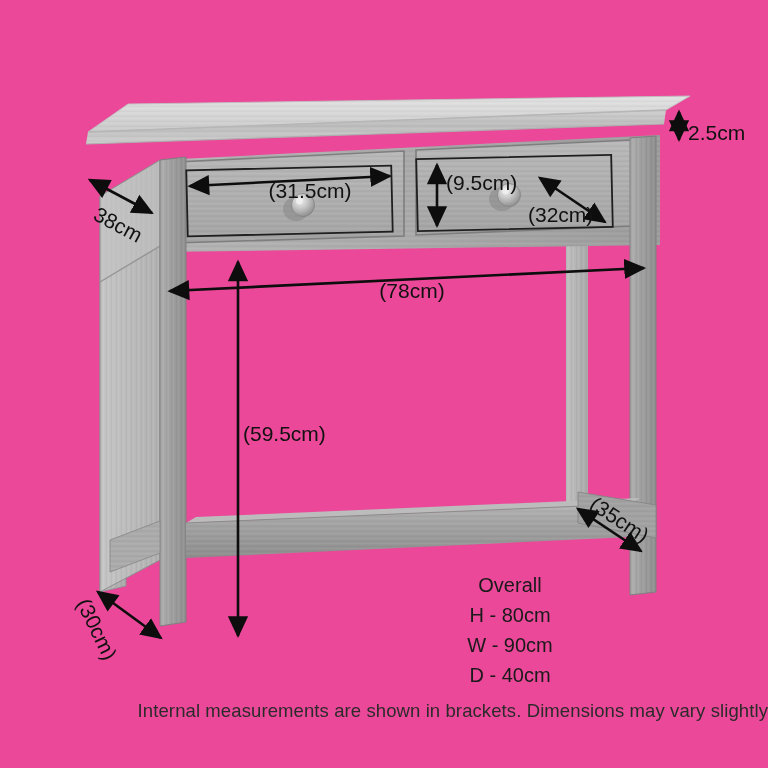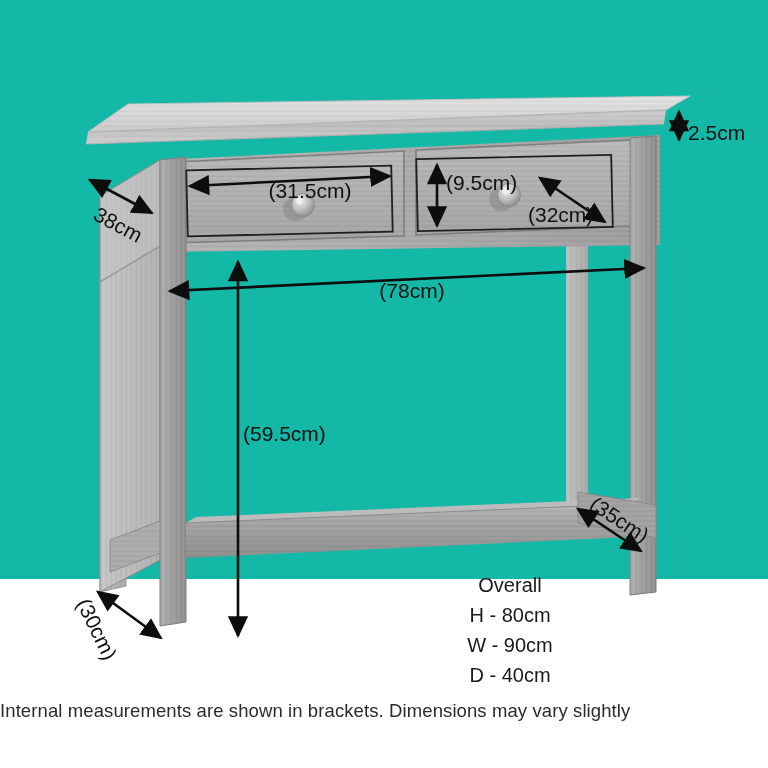--- a/index.html
+++ b/index.html
@@ -11,22 +11,22 @@
   body {
     width: 768px;
     height: 768px;
     overflow: hidden;
     font-family: "Liberation Sans", sans-serif;
     color: #1a1a1a;
   }
   #diagram-root {
     position: relative;
     width: 768px;
-    height: 579px;
-    background: #14b8a6;
+    height: 768px;
+    background: #ec4899;
   }
   svg.scene {
     position: absolute;
     left: 0;
     top: 0;
     width: 768px;
     height: 768px;
     display: block;
   }
   .dim-text {
@@ -36,21 +36,21 @@
   }
   .overall-text {
     font-family: "Liberation Sans", sans-serif;
     font-size: 20px;
     fill: #1a1a1a;
   }
   .footnote {
     position: absolute;
     left: 0;
     width: 768px;
-    text-align: left;
+    text-align: right;
     font-family: "Liberation Sans", sans-serif;
     font-size: 18.5px;
     color: #2b2b2b;
     letter-spacing: 0.1px;
   }
   .footnote-line-1 { top: 700px; }
   .footnote-line-2 { top: 728px; }
   .arrow-line {
     stroke: #0d0d0d;
     stroke-width: 2.6;

